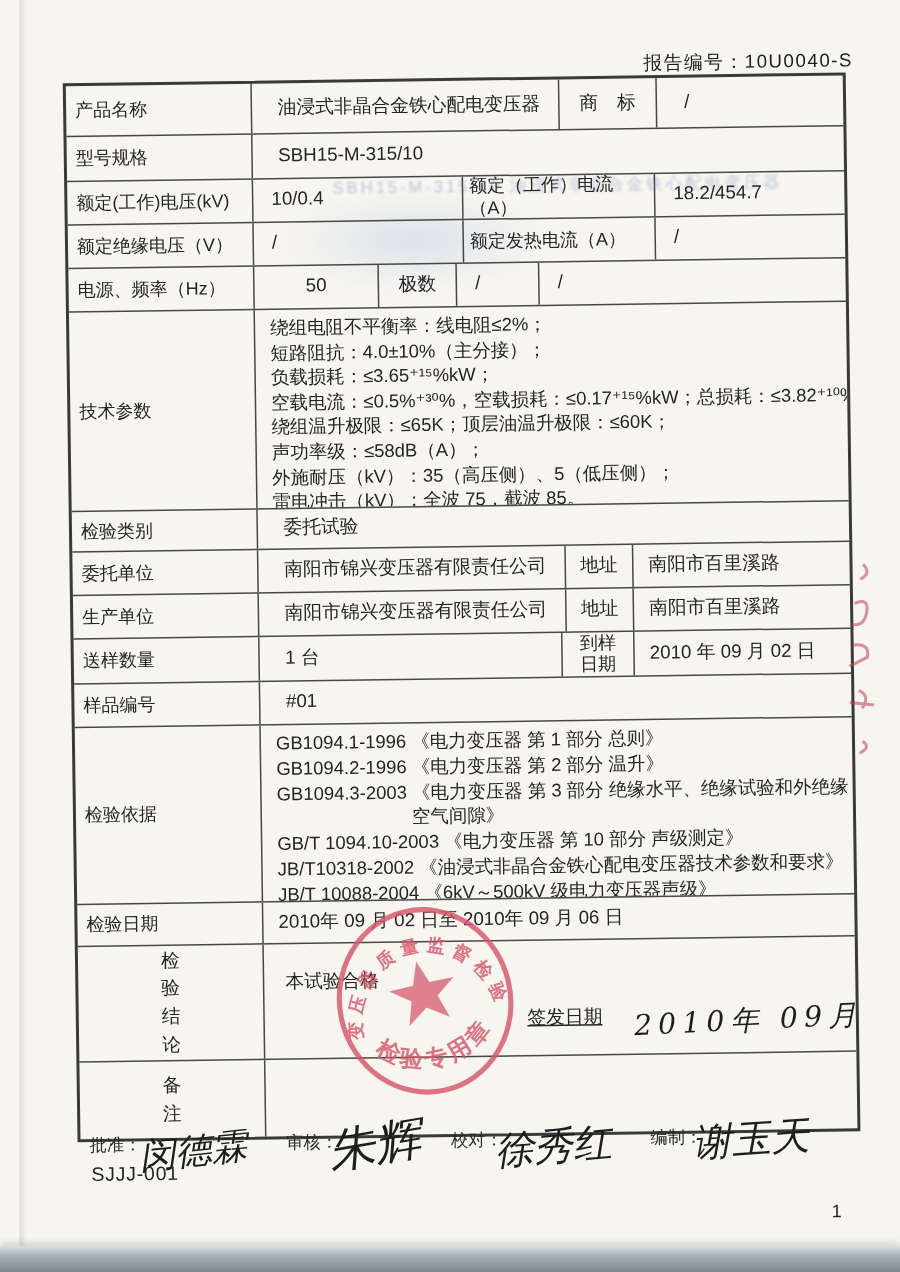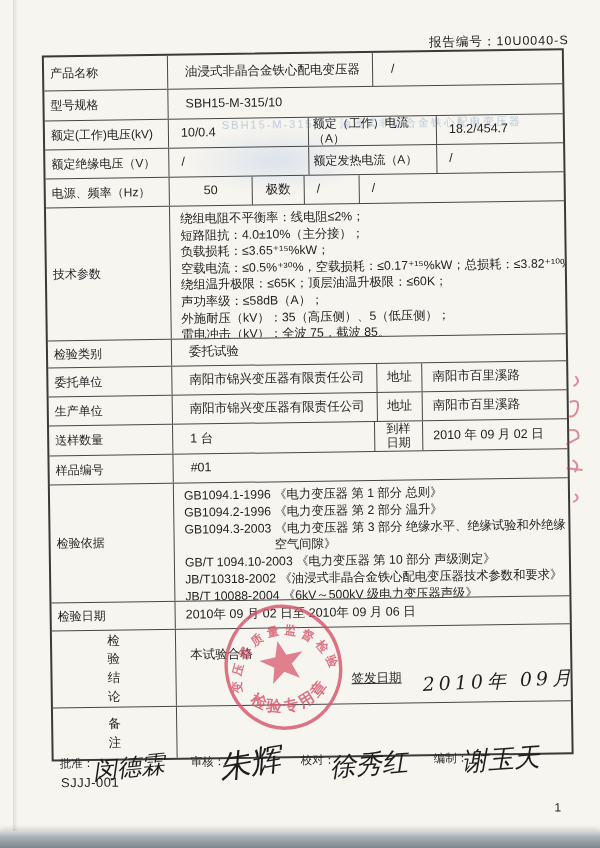--- a/index.html
+++ b/index.html
@@ -65,20 +65,21 @@
     <div class="smudge"></div>
     <div class="bleedtext">SBH15-M-315/10  油浸式非晶合金铁心配电变压器</div>
 
     <div class="rn"><span>报告编号：</span><span>10U0040-S</span></div>
 
     <div class="tbl">
 
       <div class="tr first" style="height:33px">
         <div class="td lab noleft">产品名称</div>
         <div class="td" style="width:205px;padding-left:17px">油浸式非晶合金铁心配电变压器</div>
+        <div class="td" style="width:65px;justify-content:center">商　标</div>
         <div class="td grow" style="padding-left:18px">/</div>
       </div>
 
       <div class="tr" style="height:30px">
         <div class="td lab noleft">型号规格</div>
         <div class="td grow" style="padding-left:17px">SBH15-M-315/10</div>
       </div>
 
       <div class="tr" style="height:29px">
         <div class="td lab noleft">额定(工作)电压(kV)</div>

